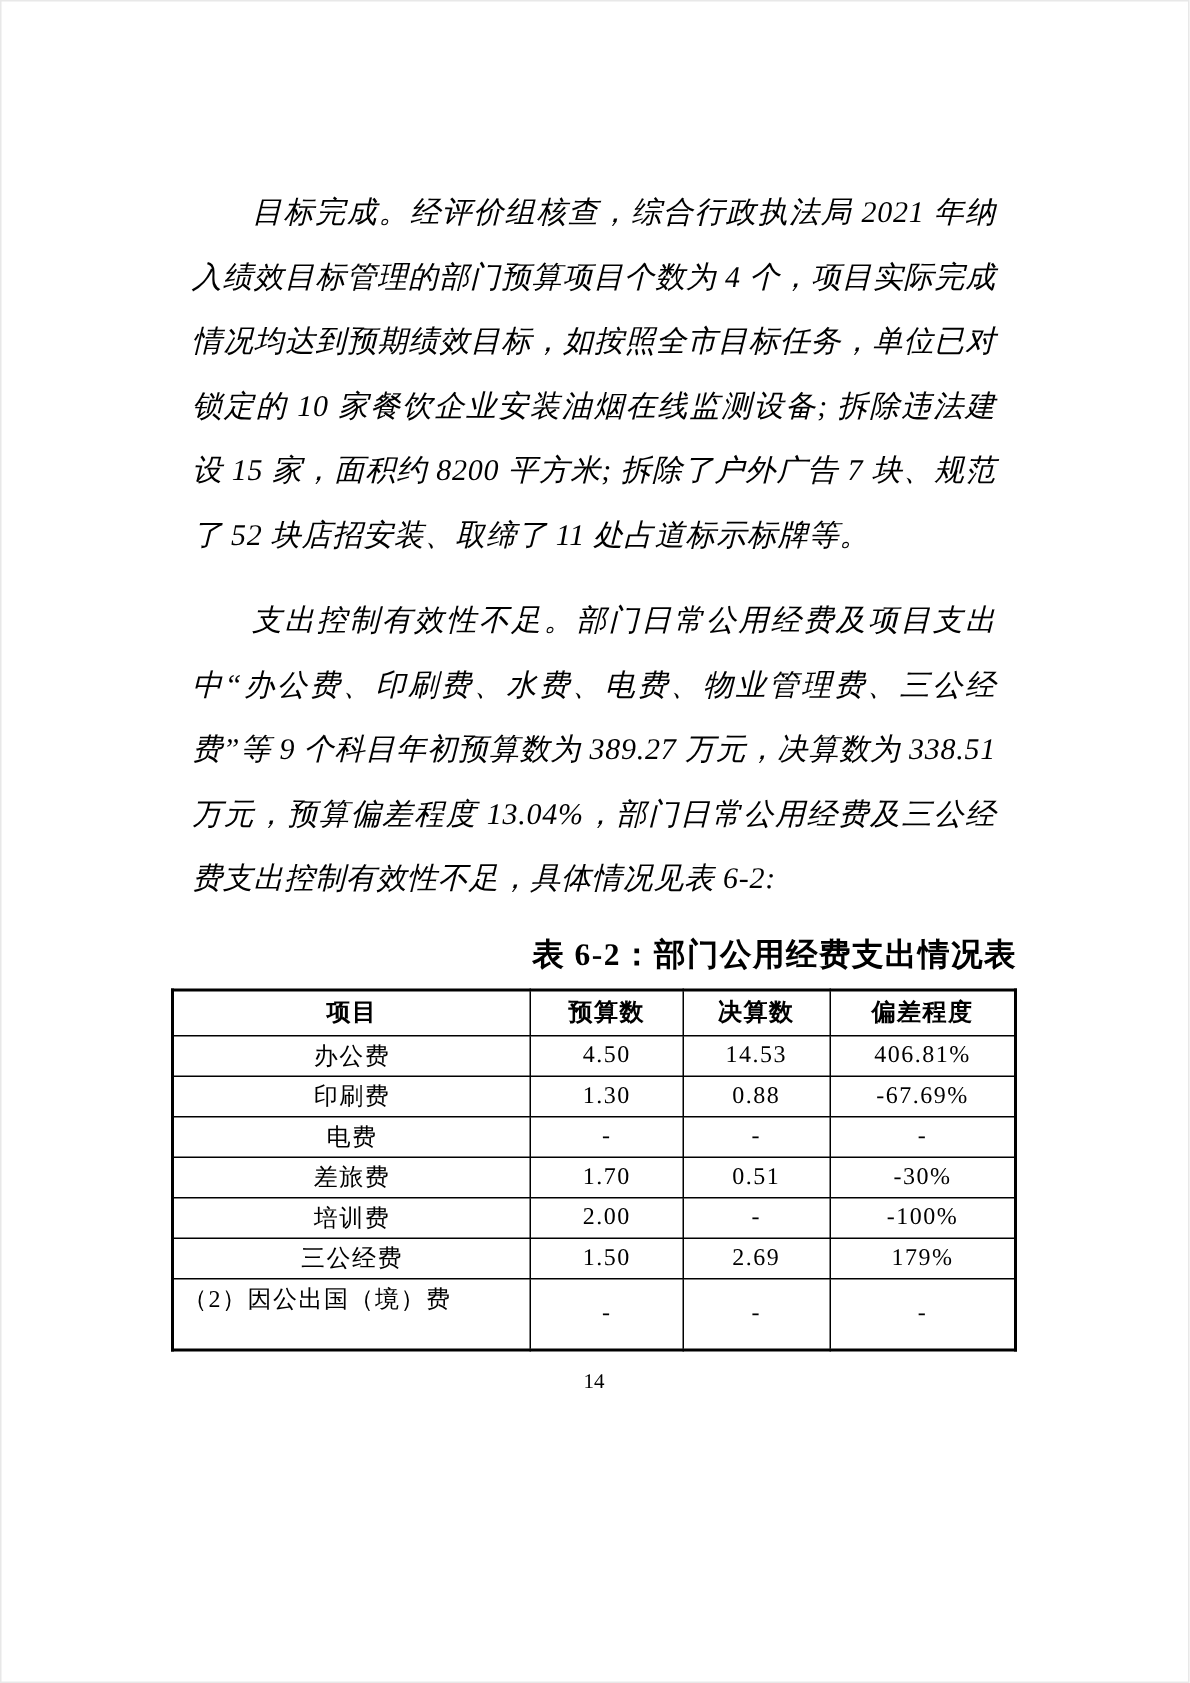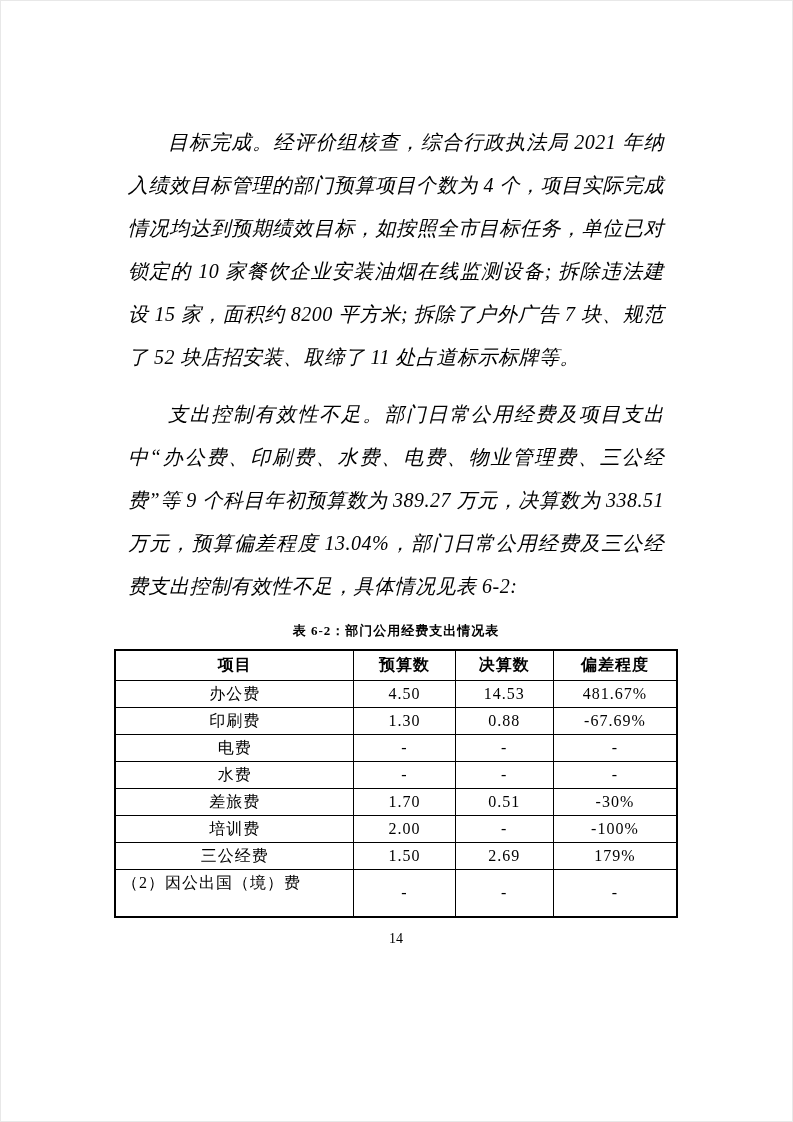--- a/index.html
+++ b/index.html
@@ -23,23 +23,23 @@
     line-height: 43px;
     text-align: justify;
     text-justify: inter-character;
     text-align-last: left;
     text-indent: 2em;
     letter-spacing: 0.5px;
     font-style: italic;
   }
   .table-title {
     margin: 7px 0 9px 0;
-    font-size: 13px;
+    font-size: 21px;
     font-weight: bold;
-    text-align: center;
+    text-align: right;
     letter-spacing: 1px;
   }
   table.expense {
     width: 100%;
     border-collapse: collapse;
     border: 2px solid #000;
     table-layout: fixed;
   }
   table.expense th, table.expense td {
     border: 1.6px solid #000;
@@ -98,36 +98,30 @@
         <th>预算数</th>
         <th>决算数</th>
         <th>偏差程度</th>
       </tr>
     </thead>
     <tbody>
         <tr>
           <td>办公费</td>
           <td>4.50</td>
           <td>14.53</td>
-          <td>481.67%</td>
+          <td>406.81%</td>
         </tr>
         <tr>
           <td>印刷费</td>
           <td>1.30</td>
           <td>0.88</td>
           <td>-67.69%</td>
         </tr>
         <tr>
           <td>电费</td>
-          <td>-</td>
-          <td>-</td>
-          <td>-</td>
-        </tr>
-        <tr>
-          <td>水费</td>
           <td>-</td>
           <td>-</td>
           <td>-</td>
         </tr>
         <tr>
           <td>差旅费</td>
           <td>1.70</td>
           <td>0.51</td>
           <td>-30%</td>
         </tr>

